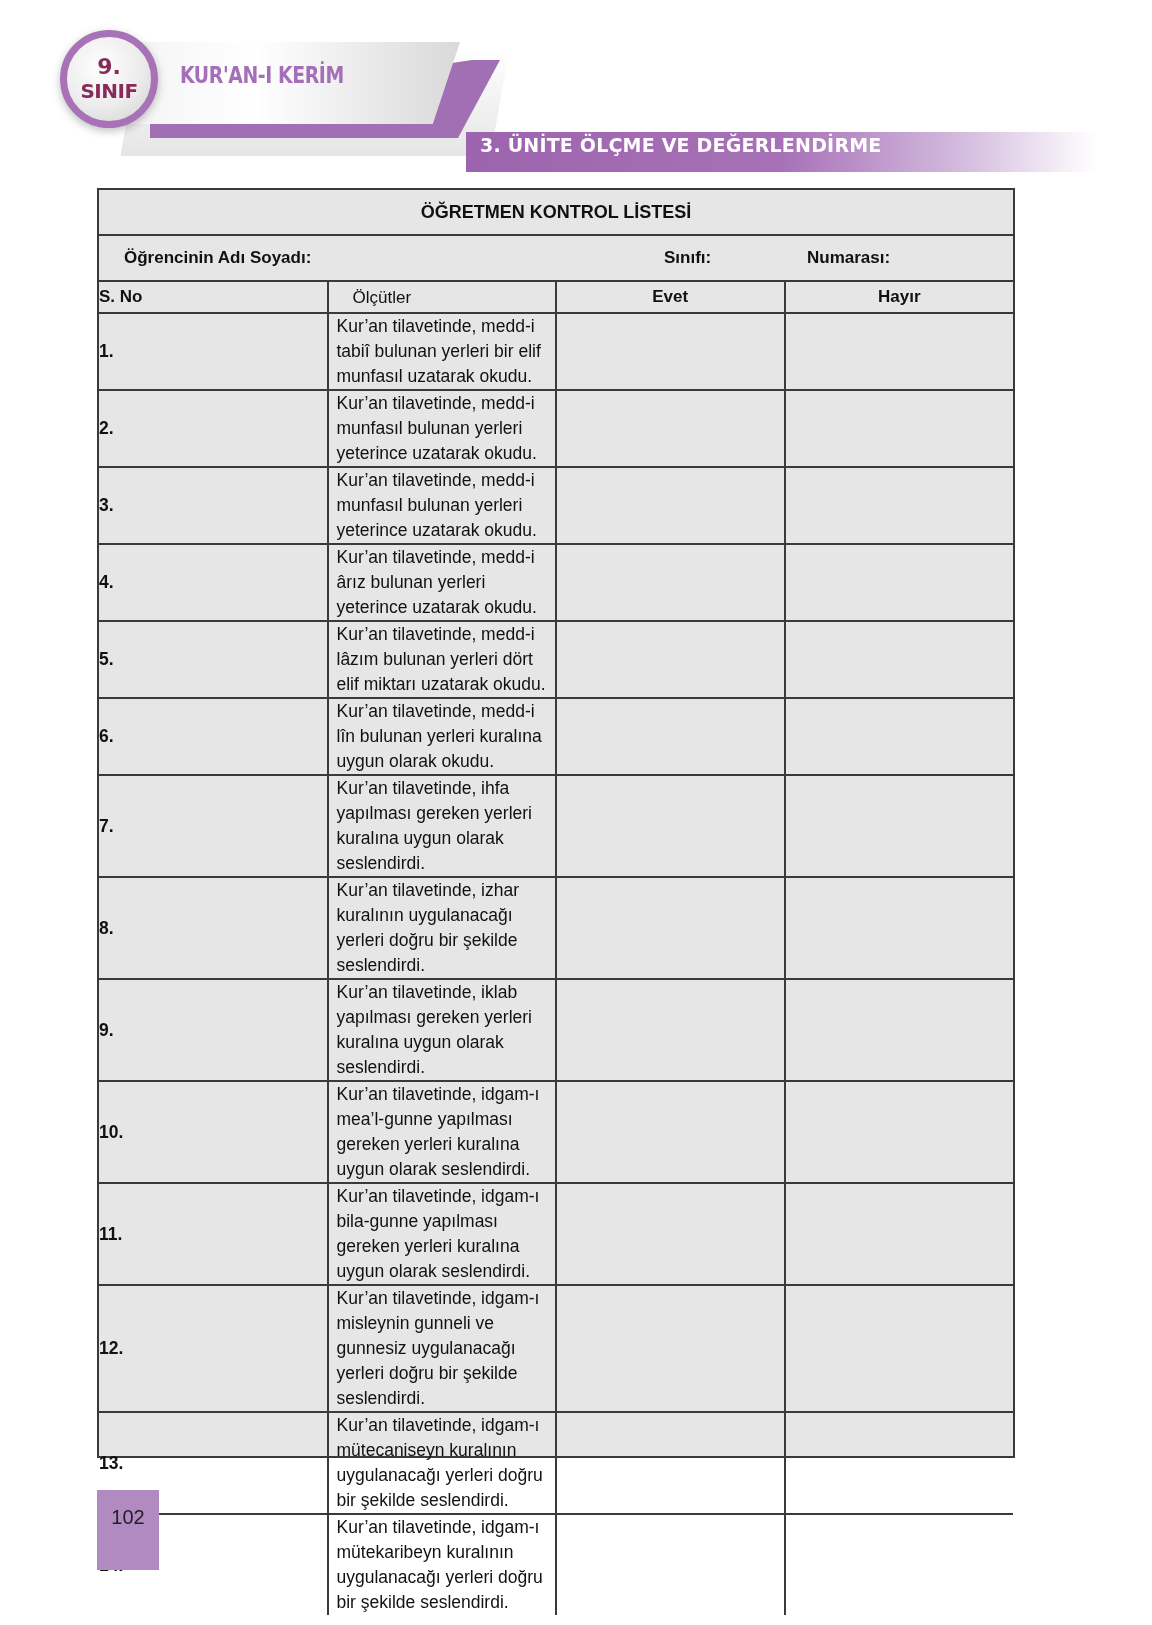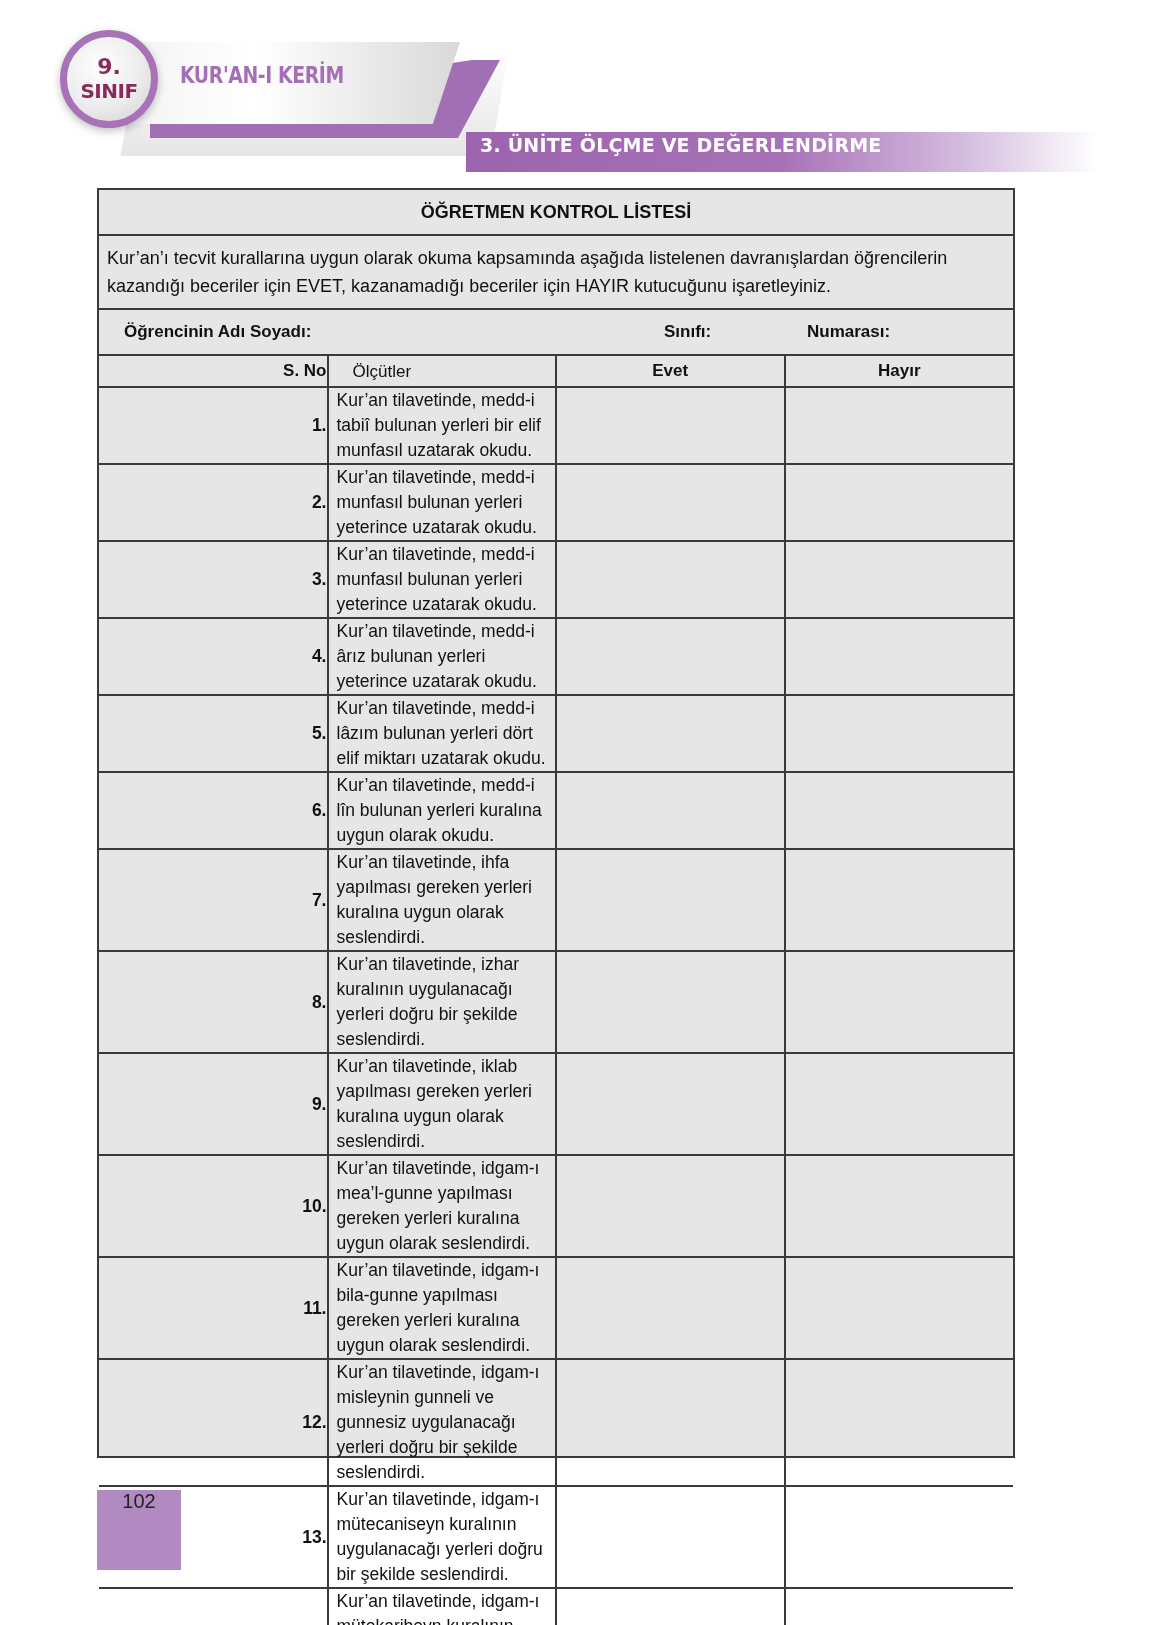--- a/index.html
+++ b/index.html
@@ -46,42 +46,42 @@
     font-weight:bold; font-size:19px; letter-spacing:0.2px;
   }
 
   
   .sheet {
     position:absolute; left:97px; top:188px; width:918px; height:1270px;
     background:#e6e6e6; border:2px solid #3a3a3a; box-sizing:border-box;
   }
   table { border-collapse:collapse; width:100%; table-layout:fixed; }
   td { border:2px solid #3a3a3a; font-size:17.5px; color:#111; padding:0; vertical-align:middle; }
-  .c-no { width:62px; text-align:right; font-weight:bold; }
+  .c-no { width:62px; text-align:left; font-weight:bold; }
   .c-txt { padding:0 8px; line-height:25px; }
   .c-evet { width:80px; text-align:center;border-radius:15px; }
   .c-hayir { width:82px; text-align:center;margin-top:33px; }
   .title-row td { height:44px; text-align:center; font-weight:bold; font-size:18px; }
   .intro-row td { height:72px; padding:0 8px; line-height:28px; font-size:18px; }
   .info-row td { height:44px; font-weight:bold; font-size:17px; padding:0 25px; position:relative; }
   .info-row .lab-sinif { position:absolute; left:565px; top:12px; }
   .info-row .lab-num { position:absolute; left:708px; top:12px; }
   .head-row td { height:30px; font-weight:bold; font-size:17px; }
   .head-row .c-no { font-weight:bold; }
   .head-row .c-txt { font-weight:normal;padding-left:24px; }
   .r1 td { height:31px; }
   .r2 td { height:55px; }
   td:first-child { border-left:none; }
   td:last-child { border-right:none; }
   tr:first-child td { border-top:none;margin-top:8px; }
   tr:last-child td { border-bottom:none; }
 
   .page-no {
-    position:absolute; left:97px; top:1490px; width:84px; height:80px; background:#b28ac2;
-    text-align:center; font-size:20px; color:#222; box-sizing:border-box;
+    position:absolute; left:97px; top:1490px; width:62px; height:80px; background:#b28ac2;
+    text-align:center; font-size:20px; color:#222; padding-top:16px; box-sizing:border-box;
   }
 </style>
 </head>
 <body>
 
 <div class="hdr">
   <div class="banner-shadow"></div>
   <div class="banner-purple"></div>
   <div class="banner-white"></div>
   <div class="course-title">KUR'AN-I KERİM</div>
@@ -92,23 +92,20 @@
   <div class="unit-bar">
     <span>3. ÜNİTE ÖLÇME VE DEĞERLENDİRME</span>
   </div>
 </div>
 
 <div class="sheet">
   <table>
     <tbody id="tbody">
       <tr class="title-row">
         <td colspan="4">ÖĞRETMEN KONTROL LİSTESİ</td>
-      </tr>
-      <tr class="intro-row">
-        <td colspan="4">Kur’an’ı tecvit kurallarına uygun olarak okuma kapsamında aşağıda listelenen davranışlardan öğrencilerin kazandığı beceriler için EVET, kazanamadığı beceriler için HAYIR kutucuğunu işaretleyiniz.</td>
       </tr>
       <tr class="info-row">
         <td colspan="4">
           <span>Öğrencinin Adı Soyadı:</span>
           <span class="lab-sinif">Sınıfı:</span>
           <span class="lab-num">Numarası:</span>
         </td>
       </tr>
       <tr class="head-row">
         <td class="c-no">S. No</td>

